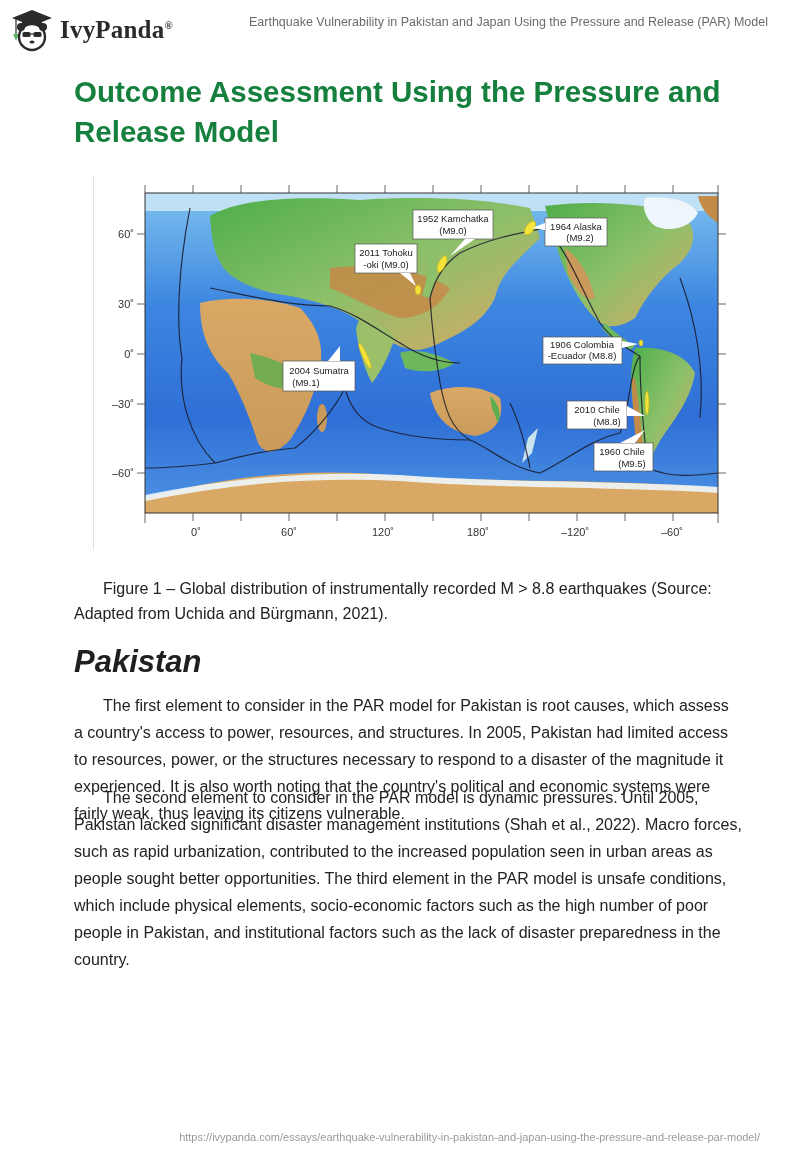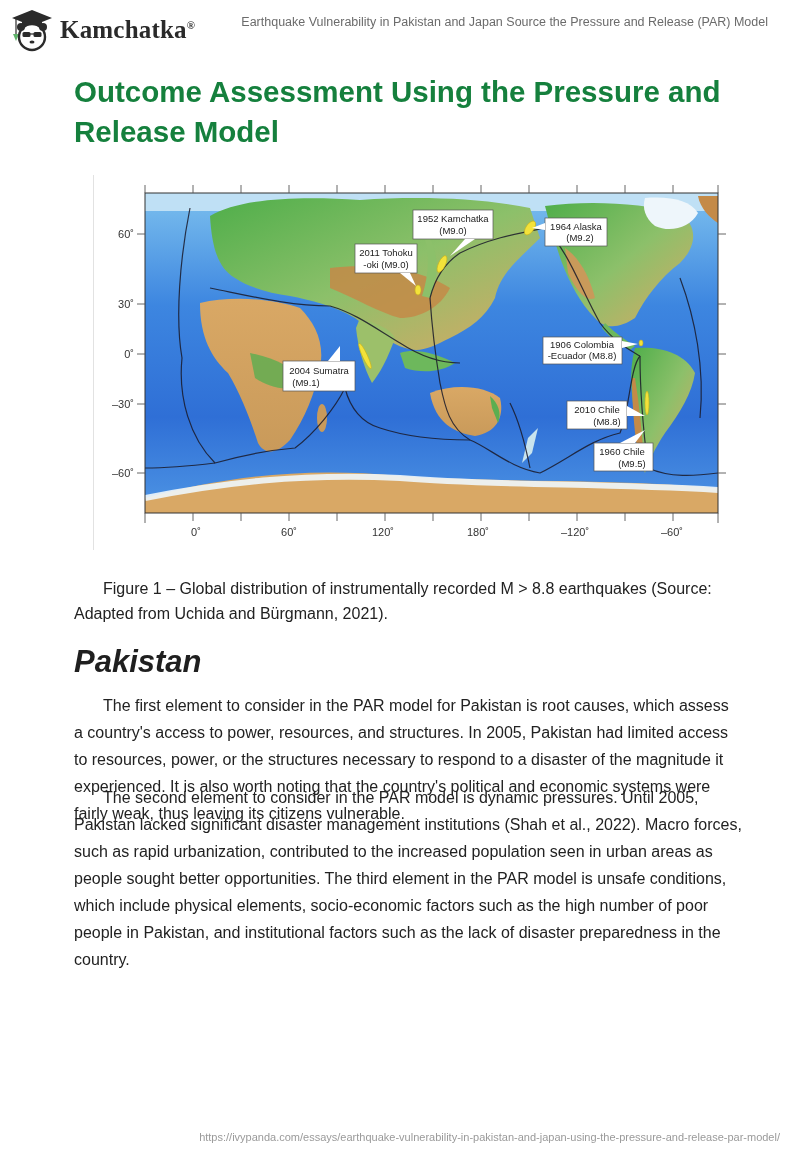--- a/index.html
+++ b/index.html
@@ -20,21 +20,21 @@
 
   .caption { position: absolute; left: 74px; top: 576px; width: 680px; font-size: 16px; line-height: 25px; color: #222; }
   .indent { display: inline-block; width: 29px; }
 
   .section-h { position: absolute; left: 74px; top: 644px; font-size: 31px; font-weight: bold; color: #1f1f1f; font-style: italic; }
 
   .para { position: absolute; left: 74px; width: 668px; font-size: 16px; line-height: 27px; color: #222; }
   .p1 { top: 692px; }
   .p2 { top: 784px; }
 
-  .footer-url { position: absolute; right: 20px; top: 1131px; font-size: 11px; color: #9a9a9a; }
+  .footer-url { position: absolute; right: 40px; top: 1131px; font-size: 11px; color: #9a9a9a; }
 
   .map-label { font-family: "Liberation Sans", sans-serif; font-size: 9.5px; fill: #222; }
   .axis-label { font-family: "Liberation Sans", sans-serif; font-size: 11px; fill: #333; }
 </style>
 </head>
 <body>
 
 <div class="header">
   <div class="logo">
     <div class="logo-mark">
@@ -45,23 +45,23 @@
         <path d="M3,26 L6,33 L9,26 Z" fill="#5fb36a"></path>
         <circle cx="22" cy="29" r="13" fill="#ffffff" stroke="#2b2b2b" stroke-width="2.4"></circle>
         <circle cx="11" cy="19" r="4" fill="#2b2b2b"></circle>
         <circle cx="33" cy="19" r="4" fill="#2b2b2b"></circle>
         <rect x="12.5" y="24" width="8" height="5" rx="1.5" fill="#2b2b2b"></rect>
         <rect x="23.5" y="24" width="8" height="5" rx="1.5" fill="#2b2b2b"></rect>
         <line x1="20" y1="26" x2="24" y2="26" stroke="#2b2b2b" stroke-width="1.2"></line>
         <ellipse cx="22" cy="34" rx="2.5" ry="1.6" fill="#2b2b2b"></ellipse>
       </svg>
     </div>
-    <span class="logo-text"><span>Kamchatka</span><span class="logo-reg">®</span></span>
+    <span class="logo-text"><span>IvyPanda</span><span class="logo-reg">®</span></span>
   </div>
-  <div class="doc-title">Earthquake Vulnerability in Pakistan and Japan Source the Pressure and Release (PAR) Model</div>
+  <div class="doc-title">Earthquake Vulnerability in Pakistan and Japan Using the Pressure and Release (PAR) Model</div>
 </div>
 
 <h1 class="page-title">Outcome Assessment Using the Pressure and Release Model</h1>
 
 <div class="figure-rule"></div>
 <div class="figure">
   <svg width="640" height="370" viewBox="0 0 640 370">
     <defs>
       <linearGradient id="ocean" x1="0" y1="0" x2="0" y2="1">
         <stop offset="0" stop-color="#7cc0ee"></stop>

